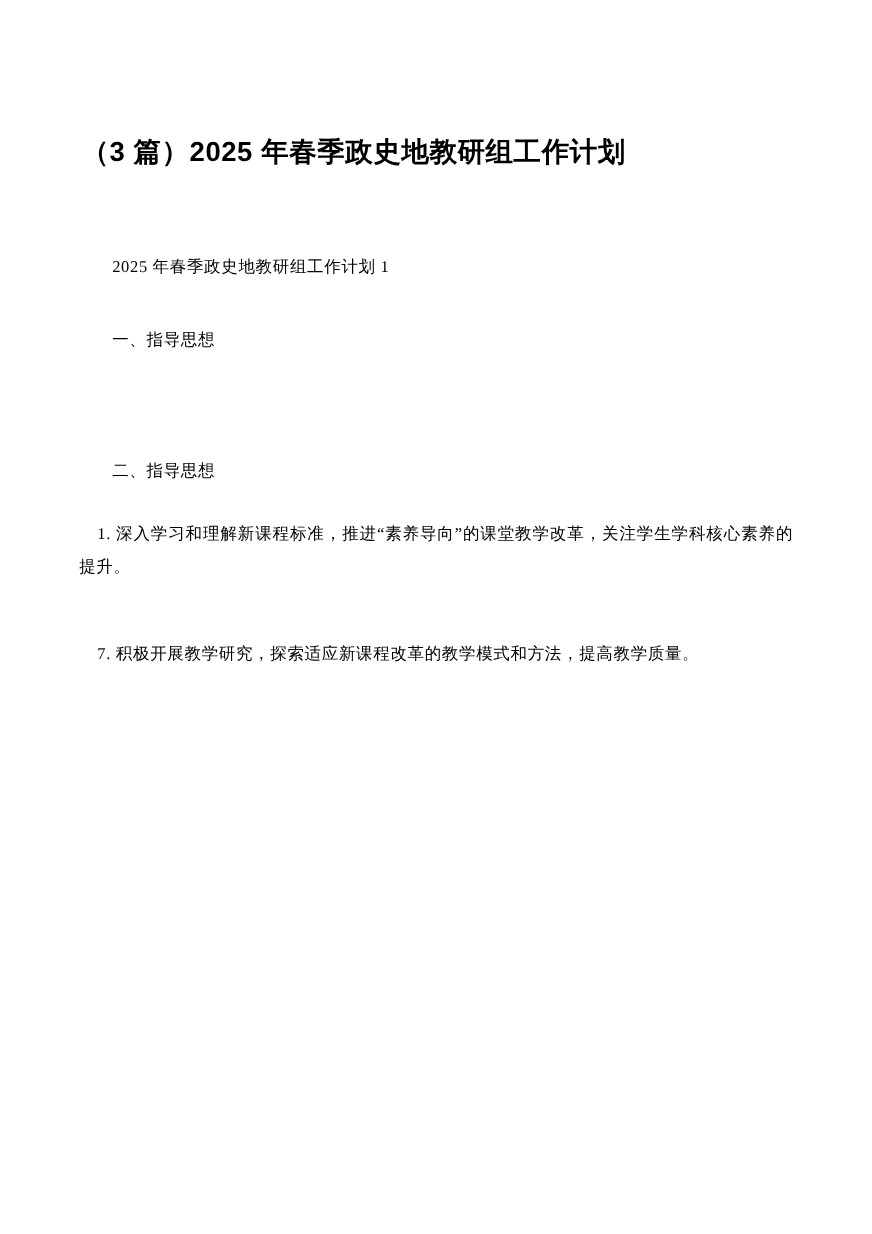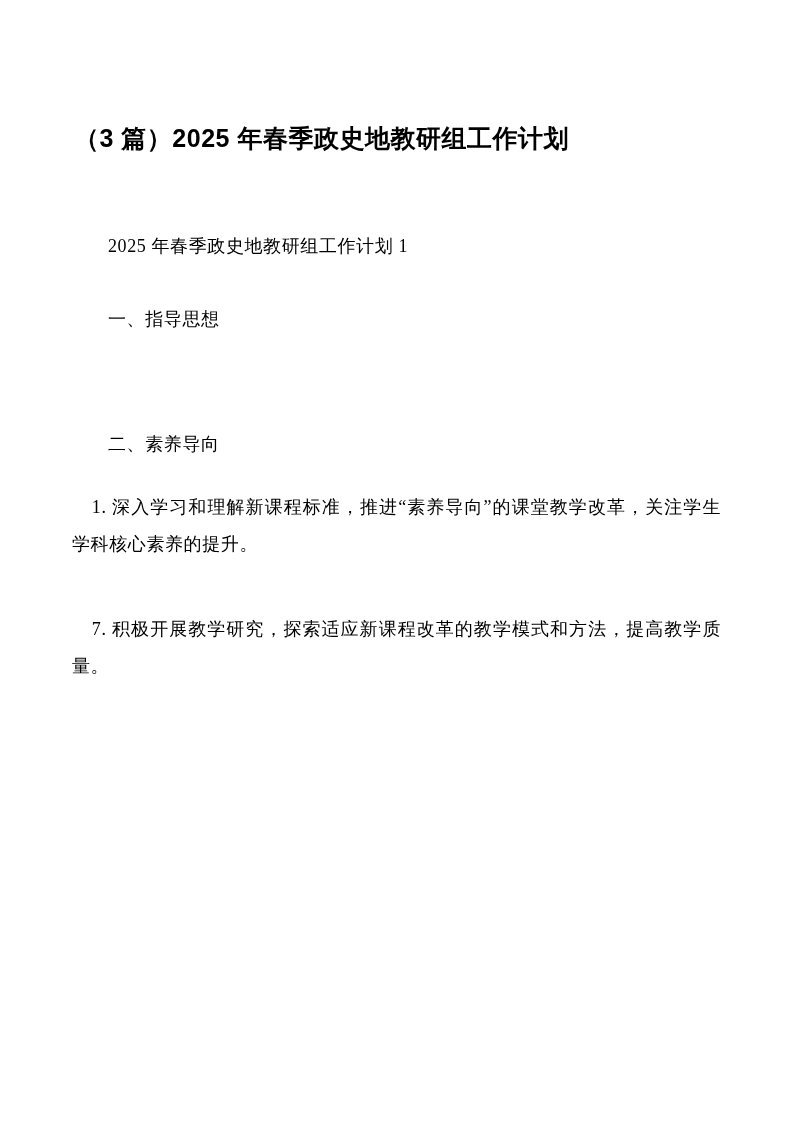--- a/index.html
+++ b/index.html
@@ -28,21 +28,21 @@
     line-height: 1.45;
     letter-spacing: 0.5px;
     text-align: left;
     margin: 0 0 0 0;
     padding-left: 2px;
   }
   .body-block {
     margin-top: 72px;
   }
   .para {
-    font-size: 18px;
+    font-size: 15px;
     line-height: 2.05;
     letter-spacing: 0.6px;
     text-align: justify;
     margin: 0 0 22px 0;
   }
   .para.indent-2 {
     text-indent: 2em;
   }
   .para.indent-1 {
     text-indent: 1.1em;
@@ -69,21 +69,21 @@
 
   <div class="body-block">
 
     <p class="para subtitle">2025 年春季政史地教研组工作计划 1</p>
 
     <p class="para heading-sub">一、指导思想</p>
 
 
     <div class="spacer-lg"></div>
 
-    <p class="para heading-sub">二、素养导向</p>
+    <p class="para heading-sub">二、指导思想</p>
 
     <p class="para indent-1">1. 深入学习和理解新课程标准，推进“素养导向”的课堂教学改革，关注学生学科核心素养的提升。</p>
 
     <div class="spacer-lg"></div>
 
     <p class="para indent-1">7. 积极开展教学研究，探索适应新课程改革的教学模式和方法，提高教学质量。</p>
 
   </div>
 </div>
 

